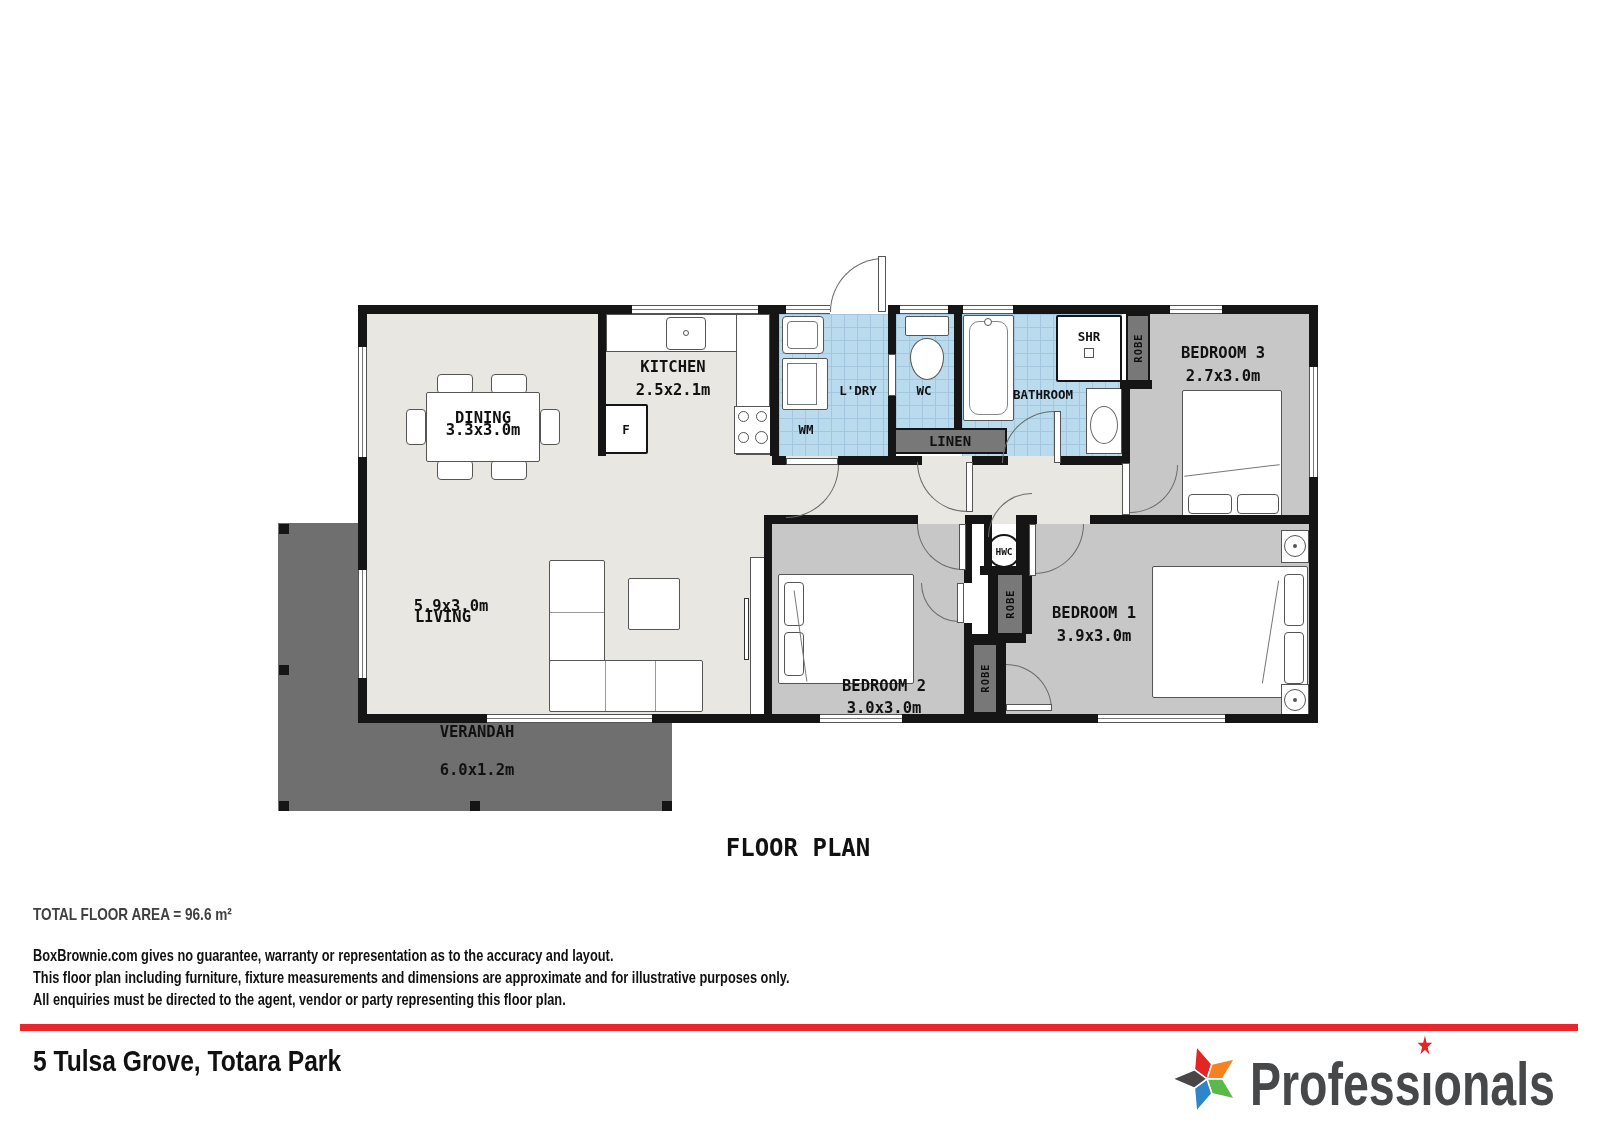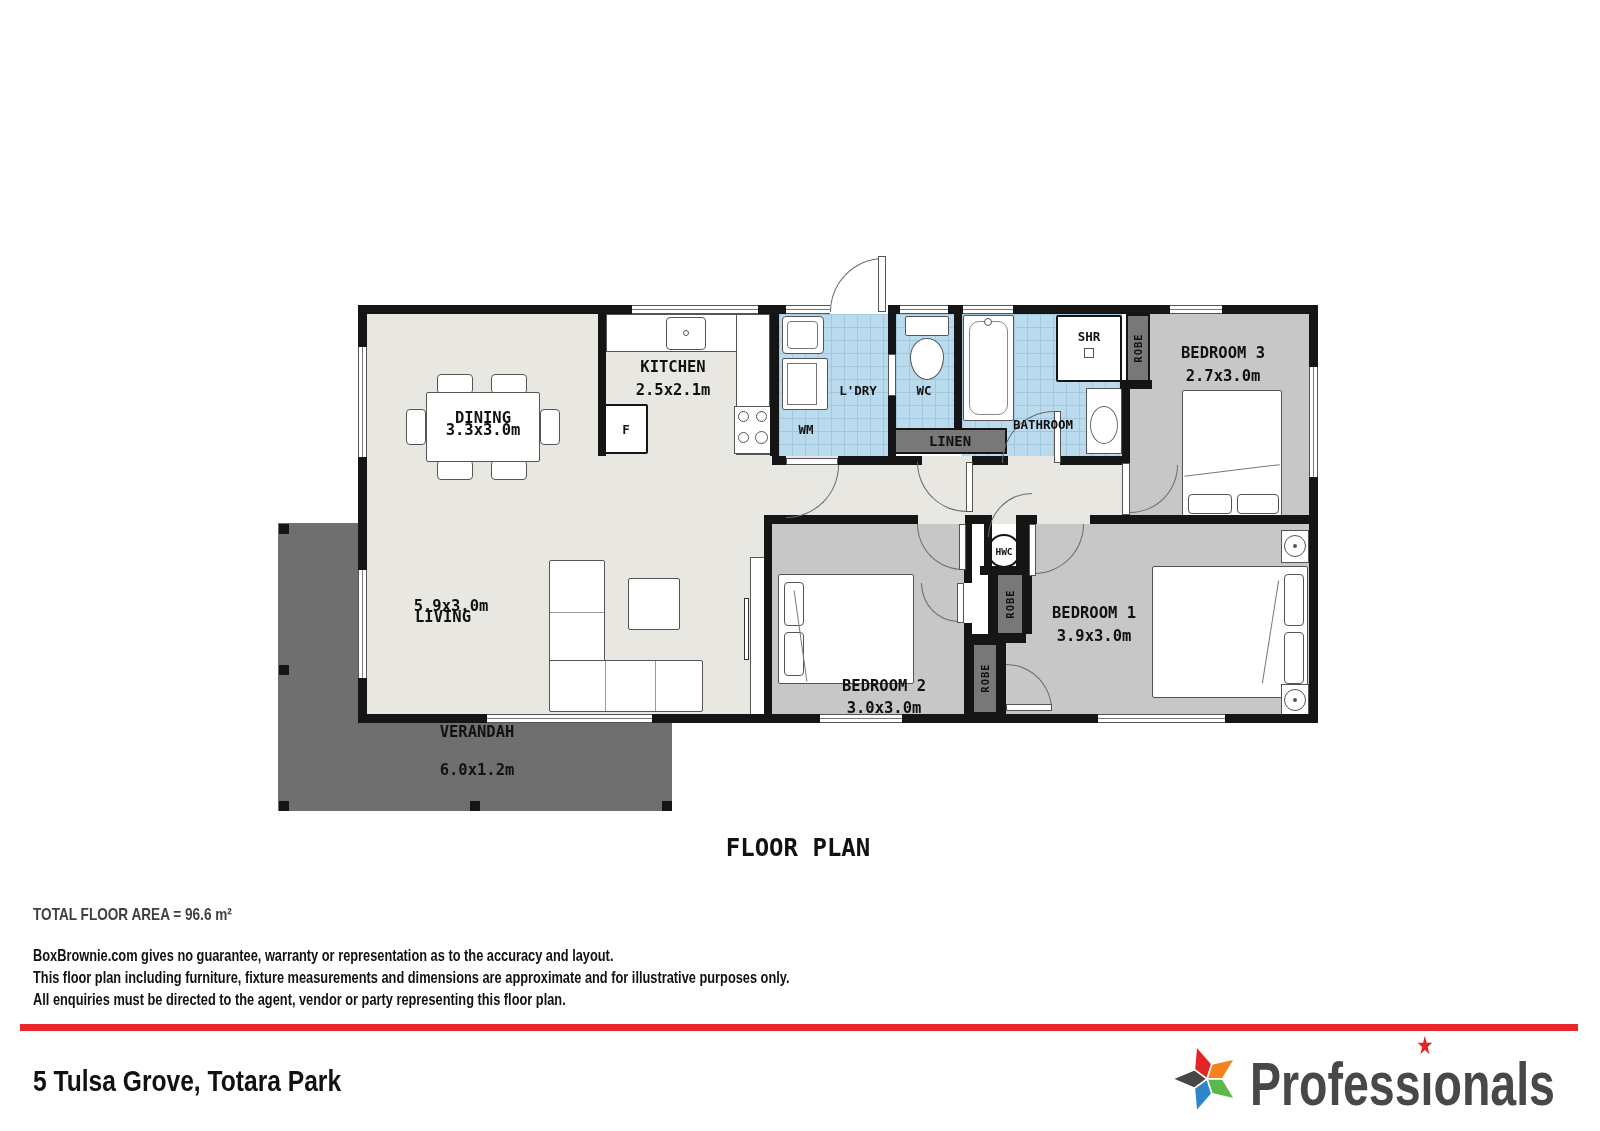--- a/index.html
+++ b/index.html
@@ -31,21 +31,21 @@
   .cl { position:absolute; transform:translate(-50%,-50%); font:bold 15.5px "DejaVu Sans Mono",monospace;
         color:#111; white-space:nowrap; letter-spacing:0px; }
   .cs { font-size:12.5px; }
   .tiny { font-size:14px; }
   .rot { transform:translate(-50%,-50%) rotate(-90deg); font-size:10.5px; letter-spacing:1px; }
   .divline { position:absolute; background:#999; }
   .cond { display:inline-block; transform-origin:0 50%; }
   .title { position:absolute; font:bold 24px "DejaVu Sans Mono",monospace; color:#111; letter-spacing:0; transform:translate(-50%,0); }
   .totarea { position:absolute; font:bold 17px "Liberation Sans",sans-serif; color:#404040; }
   .disc { position:absolute; font:bold 16px "Liberation Sans",sans-serif; color:#111; line-height:22px; }
-  .addr { position:absolute; font:bold 30px "Liberation Sans",sans-serif; color:#111;margin-top:20px; }
+  .addr { position:absolute; font:bold 30px "Liberation Sans",sans-serif; color:#111; }
   .redline { position:absolute; background:#e8262b; }
   .logotext { position:absolute; font:bold 62px "Liberation Sans",sans-serif; color:#47484a; transform:scaleX(0.75); transform-origin:0 0; white-space:nowrap; }
   .iwrap { position:relative; display:inline-block; }
   .istar { position:absolute; left:-4px; top:-15px; font-size:22px; color:#e32526; }
 </style>
 </head>
 <body>
 
 <div class="a ver" style="left:278px;top:523px;width:394px;height:288px;"></div>
 <div class="post" style="left:279px;top:524px;"></div>
@@ -233,21 +233,21 @@
 
 <div class="cl" style="left:483px;top:418px;">DINING</div>
 <div class="cl" style="left:483px;top:430px;">3.3x3.0m</div>
 <div class="cl" style="left:673px;top:367px;">KITCHEN</div>
 <div class="cl" style="left:673px;top:390px;">2.5x2.1m</div>
 <div class="cl cs" style="left:626px;top:429px;">F</div>
 <div class="cl cs" style="left:858px;top:390px;">L'DRY</div>
 <div class="cl cs" style="left:806px;top:429px;">WM</div>
 <div class="cl cs" style="left:924px;top:390px;">WC</div>
 <div class="cl tiny" style="left:950px;top:441px;">LINEN</div>
-<div class="cl cs" style="left:1043px;top:424px;text-align:center;">BATHROOM</div>
+<div class="cl cs" style="left:1043px;top:394px;text-align:center;">BATHROOM</div>
 <div class="cl cs" style="left:1089px;top:336px;">SHR</div>
 <div class="cl rot" style="left:1138px;top:348px;">ROBE</div>
 <div class="cl" style="left:1223px;top:353px;">BEDROOM 3</div>
 <div class="cl" style="left:1223px;top:376px;">2.7x3.0m</div>
 <div class="cl" style="left:443px;top:617px;">LIVING</div>
 <div class="cl" style="left:451px;top:606px;">5.9x3.0m</div>
 <div class="cl" style="left:1004px;top:551px;font-size:9.5px;">HWC</div>
 <div class="cl rot" style="left:1010px;top:604px;">ROBE</div>
 <div class="cl rot" style="left:985px;top:678px;">ROBE</div>
 <div class="cl" style="left:884px;top:686px;">BEDROOM 2</div>

